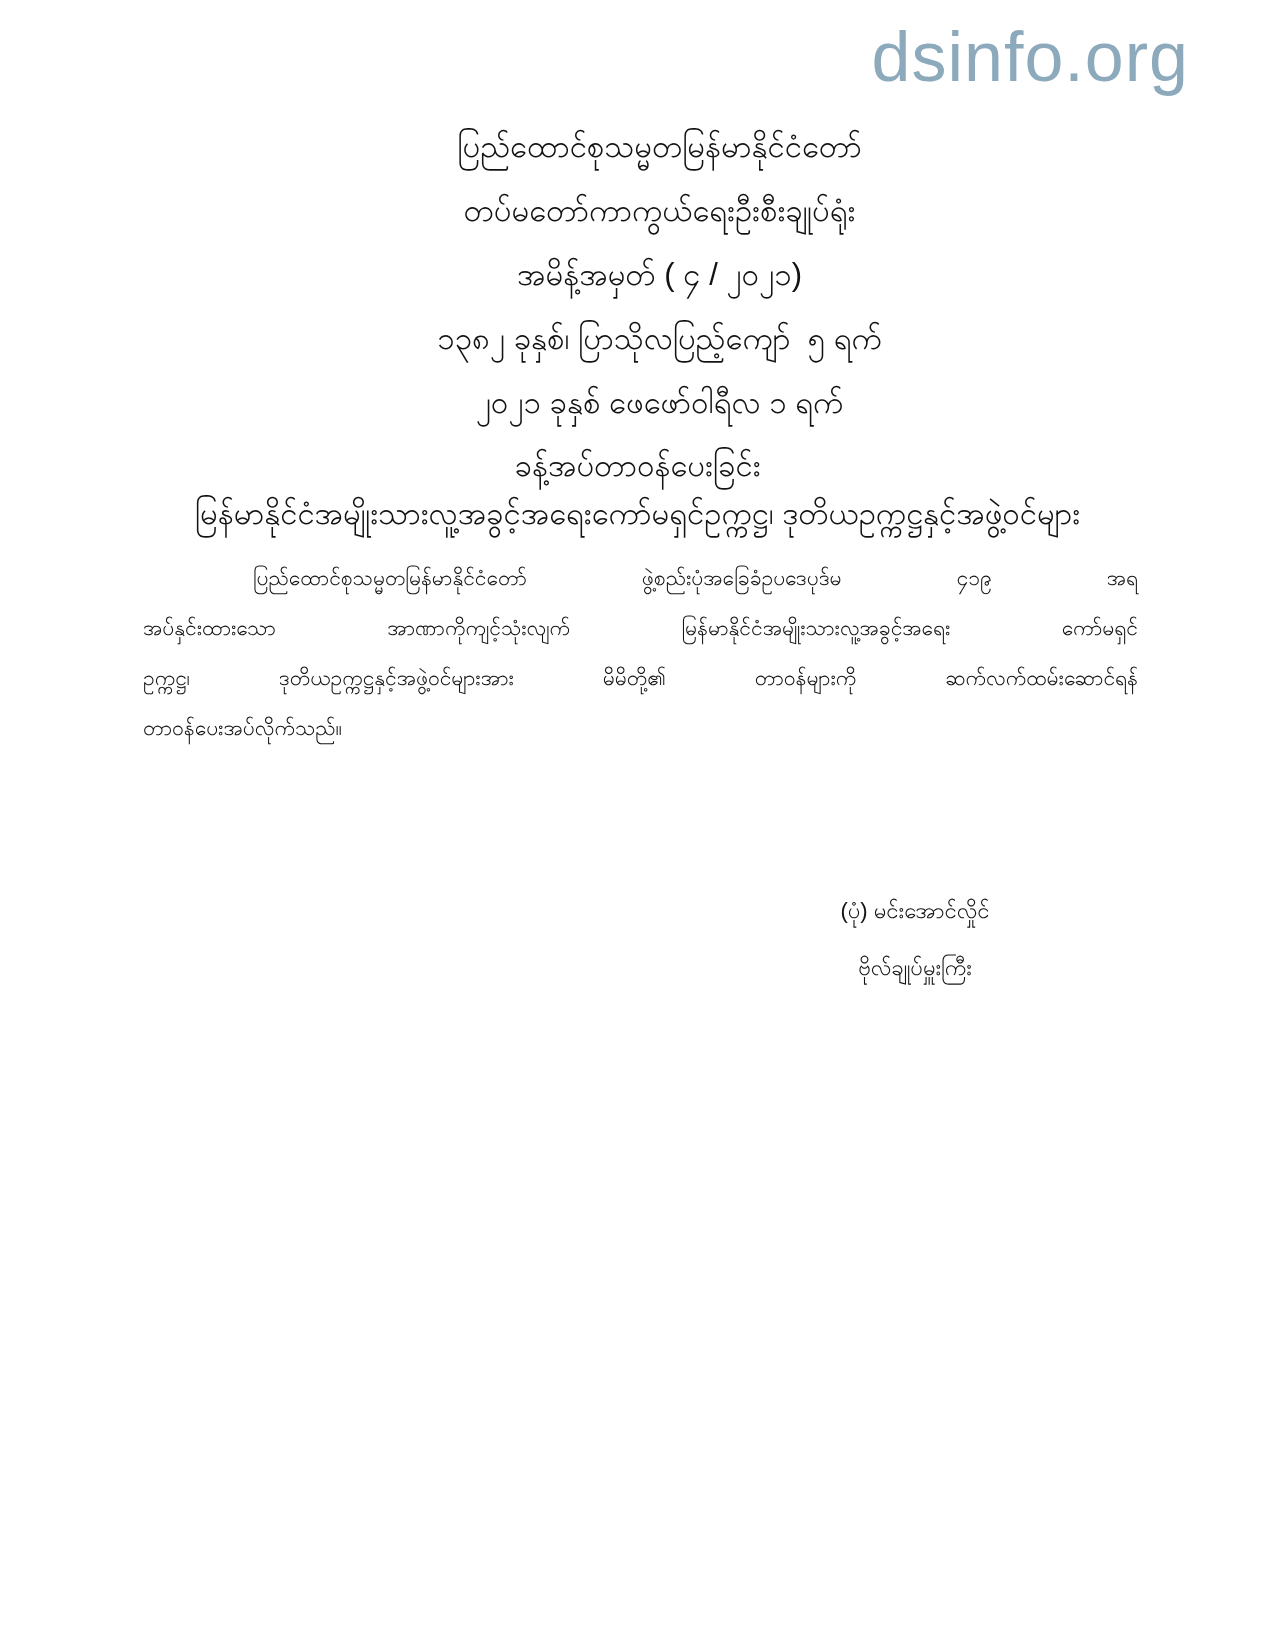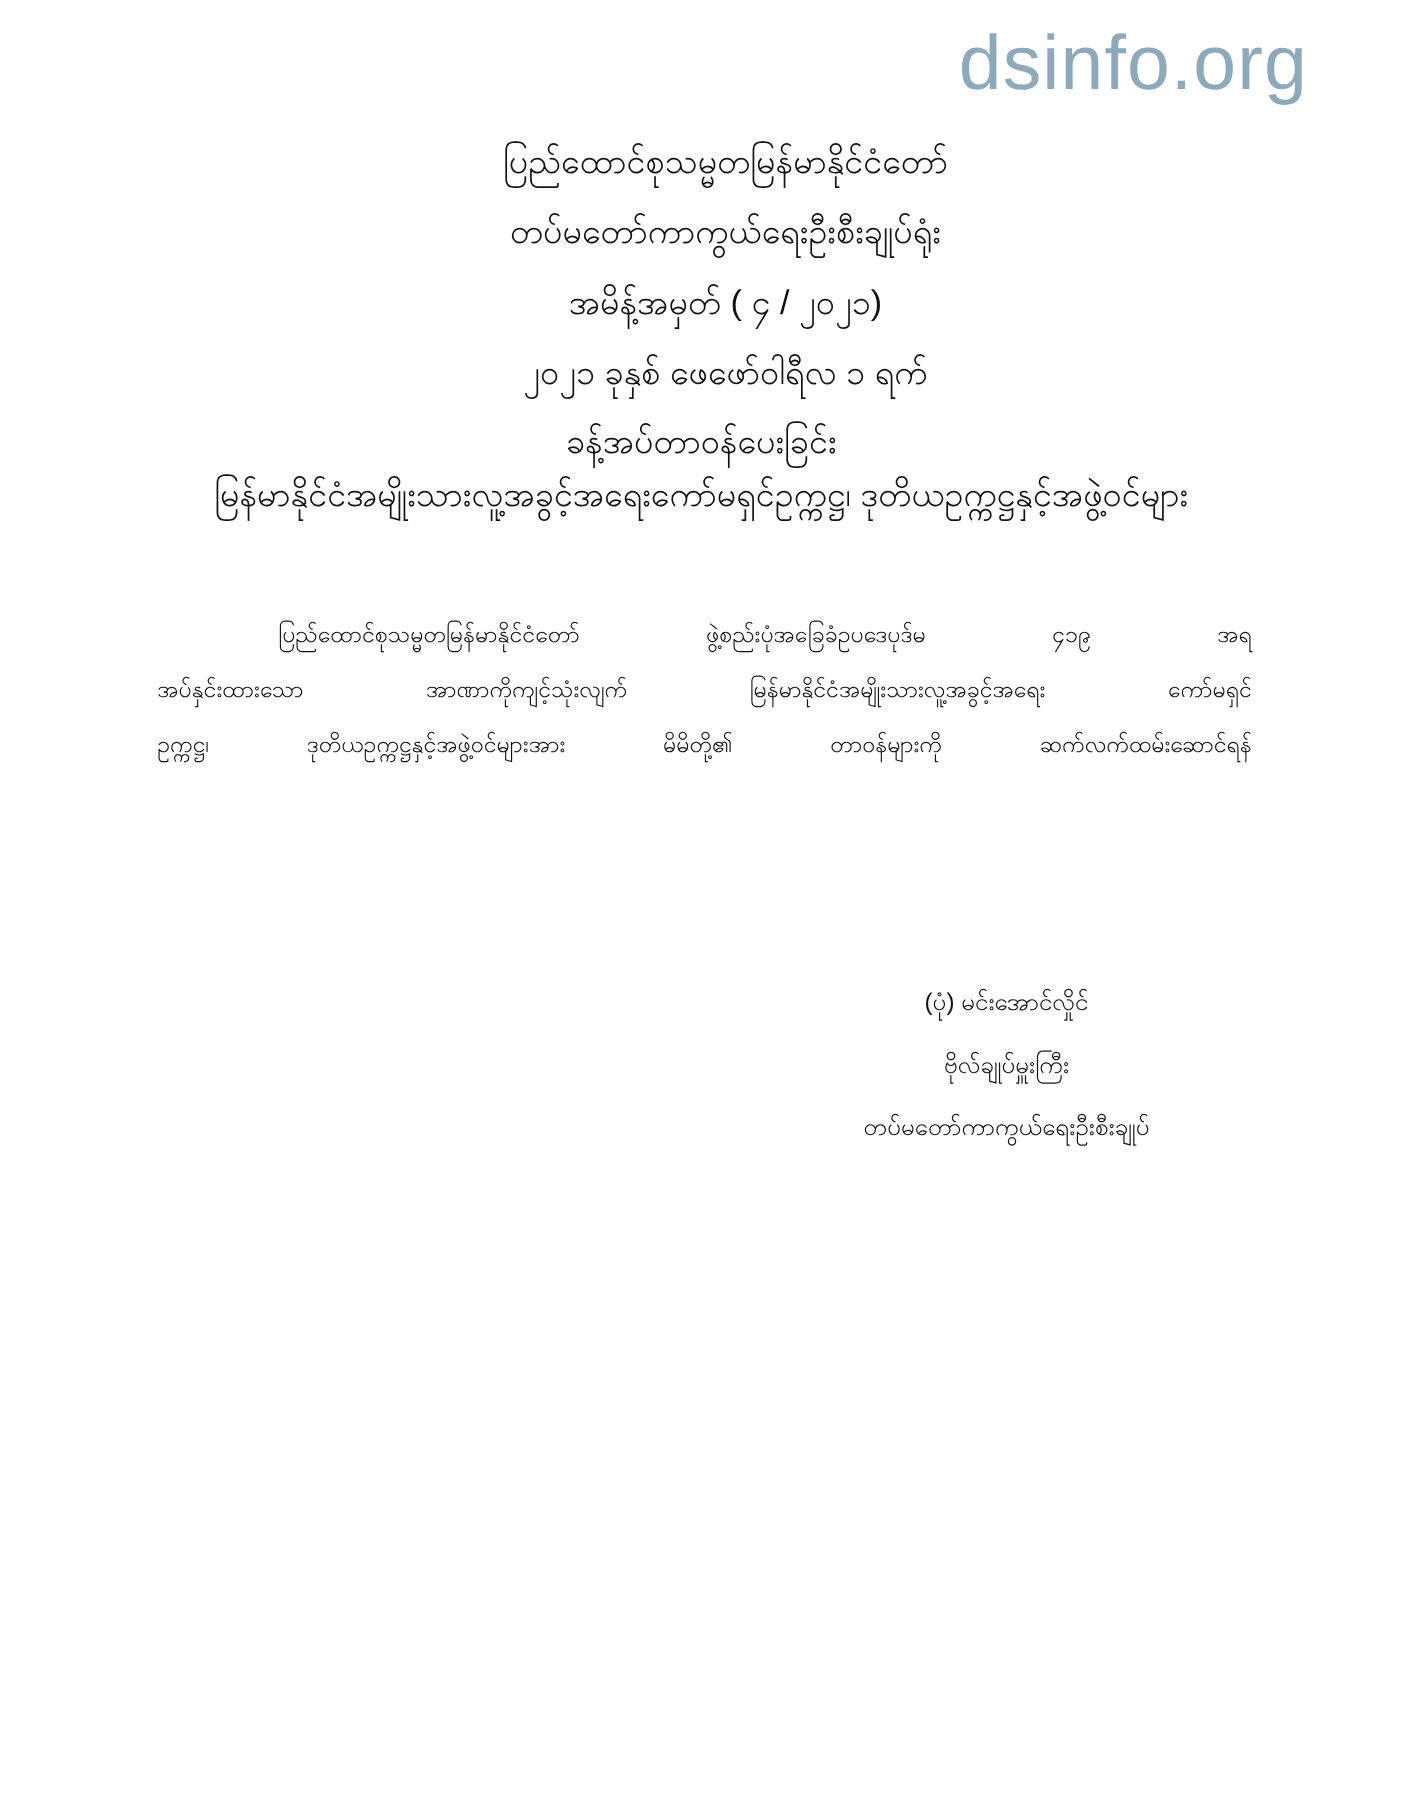--- a/index.html
+++ b/index.html
@@ -83,30 +83,31 @@
 <body>
 
 <div class="page">
 
   <div class="watermark">dsinfo.org</div>
 
   <div class="header-block">
     <div class="h-line">ပြည်ထောင်စုသမ္မတမြန်မာနိုင်ငံတော်</div>
     <div class="h-line">တပ်မတော်ကာကွယ်ရေးဦးစီးချုပ်ရုံး</div>
     <div class="h-line">အမိန့်အမှတ် ( ၄ / ၂၀၂၁)</div>
+    <div class="h-line">၁၃၈၂ ခုနှစ်၊ ပြာသိုလပြည့်ကျော်  ၅ ရက်</div>
     <div class="h-line">၂၀၂၁ ခုနှစ် ဖေဖော်ဝါရီလ ၁ ရက်</div>
     <div class="title-line">ခန့်အပ်တာဝန်ပေးခြင်း</div>
     <div class="title-line">မြန်မာနိုင်ငံအမျိုးသားလူ့အခွင့်အရေးကော်မရှင်ဥက္ကဋ္ဌ၊ ဒုတိယဥက္ကဋ္ဌနှင့်အဖွဲ့ဝင်များ</div>
   </div>
 
   <div class="body-block">
     <div class="body-line first">ပြည်ထောင်စုသမ္မတမြန်မာနိုင်ငံတော် ဖွဲ့စည်းပုံအခြေခံဥပဒေပုဒ်မ ၄၁၉ အရ</div>
     <div class="body-line">အပ်နှင်းထားသော အာဏာကိုကျင့်သုံးလျက် မြန်မာနိုင်ငံအမျိုးသားလူ့အခွင့်အရေး ကော်မရှင်</div>
     <div class="body-line">ဥက္ကဋ္ဌ၊ ဒုတိယဥက္ကဋ္ဌနှင့်အဖွဲ့ဝင်များအား မိမိတို့၏ တာဝန်များကို ဆက်လက်ထမ်းဆောင်ရန်</div>
+    <div class="body-line last">တာဝန်ပေးအပ်လိုက်သည်။</div>
   </div>
 
   <div class="sig-block">
     <div class="sig-line">(ပုံ) မင်းအောင်လှိုင်</div>
     <div class="sig-line">ဗိုလ်ချုပ်မှူးကြီး</div>
-    <div class="sig-line">တပ်မတော်ကာကွယ်ရေးဦးစီးချုပ်</div>
   </div>
 
 </div>
 
 </body></html>

